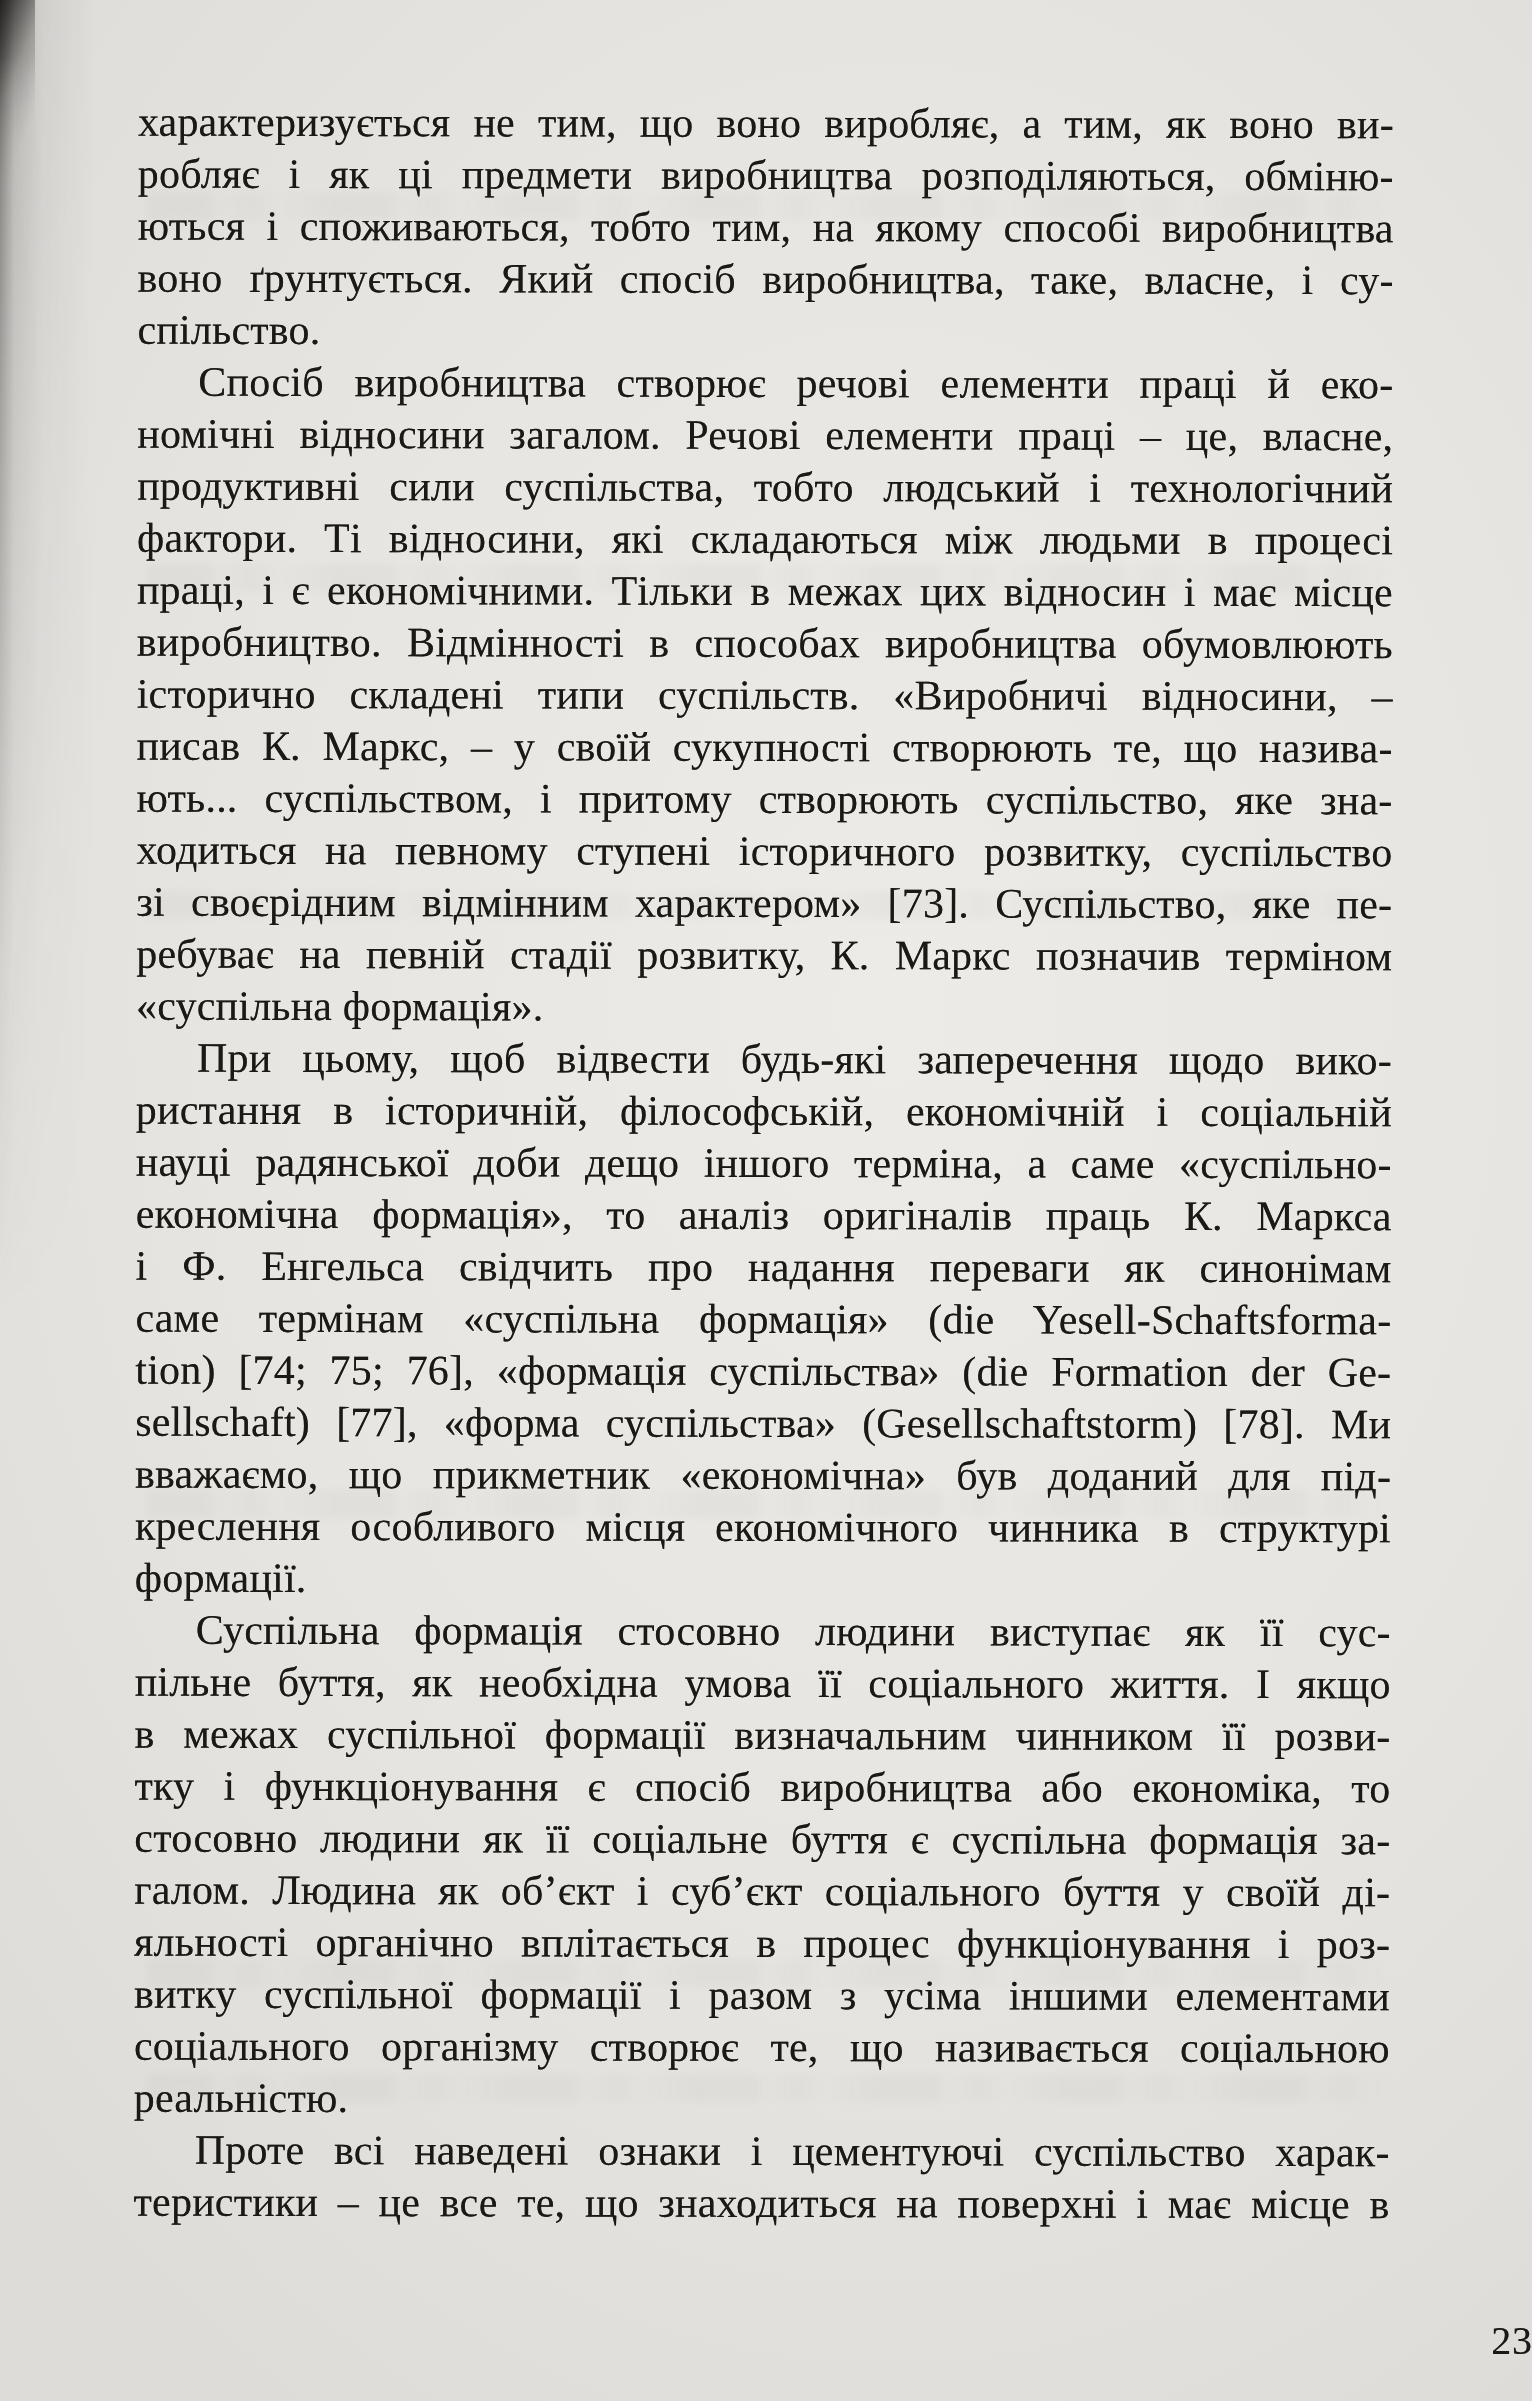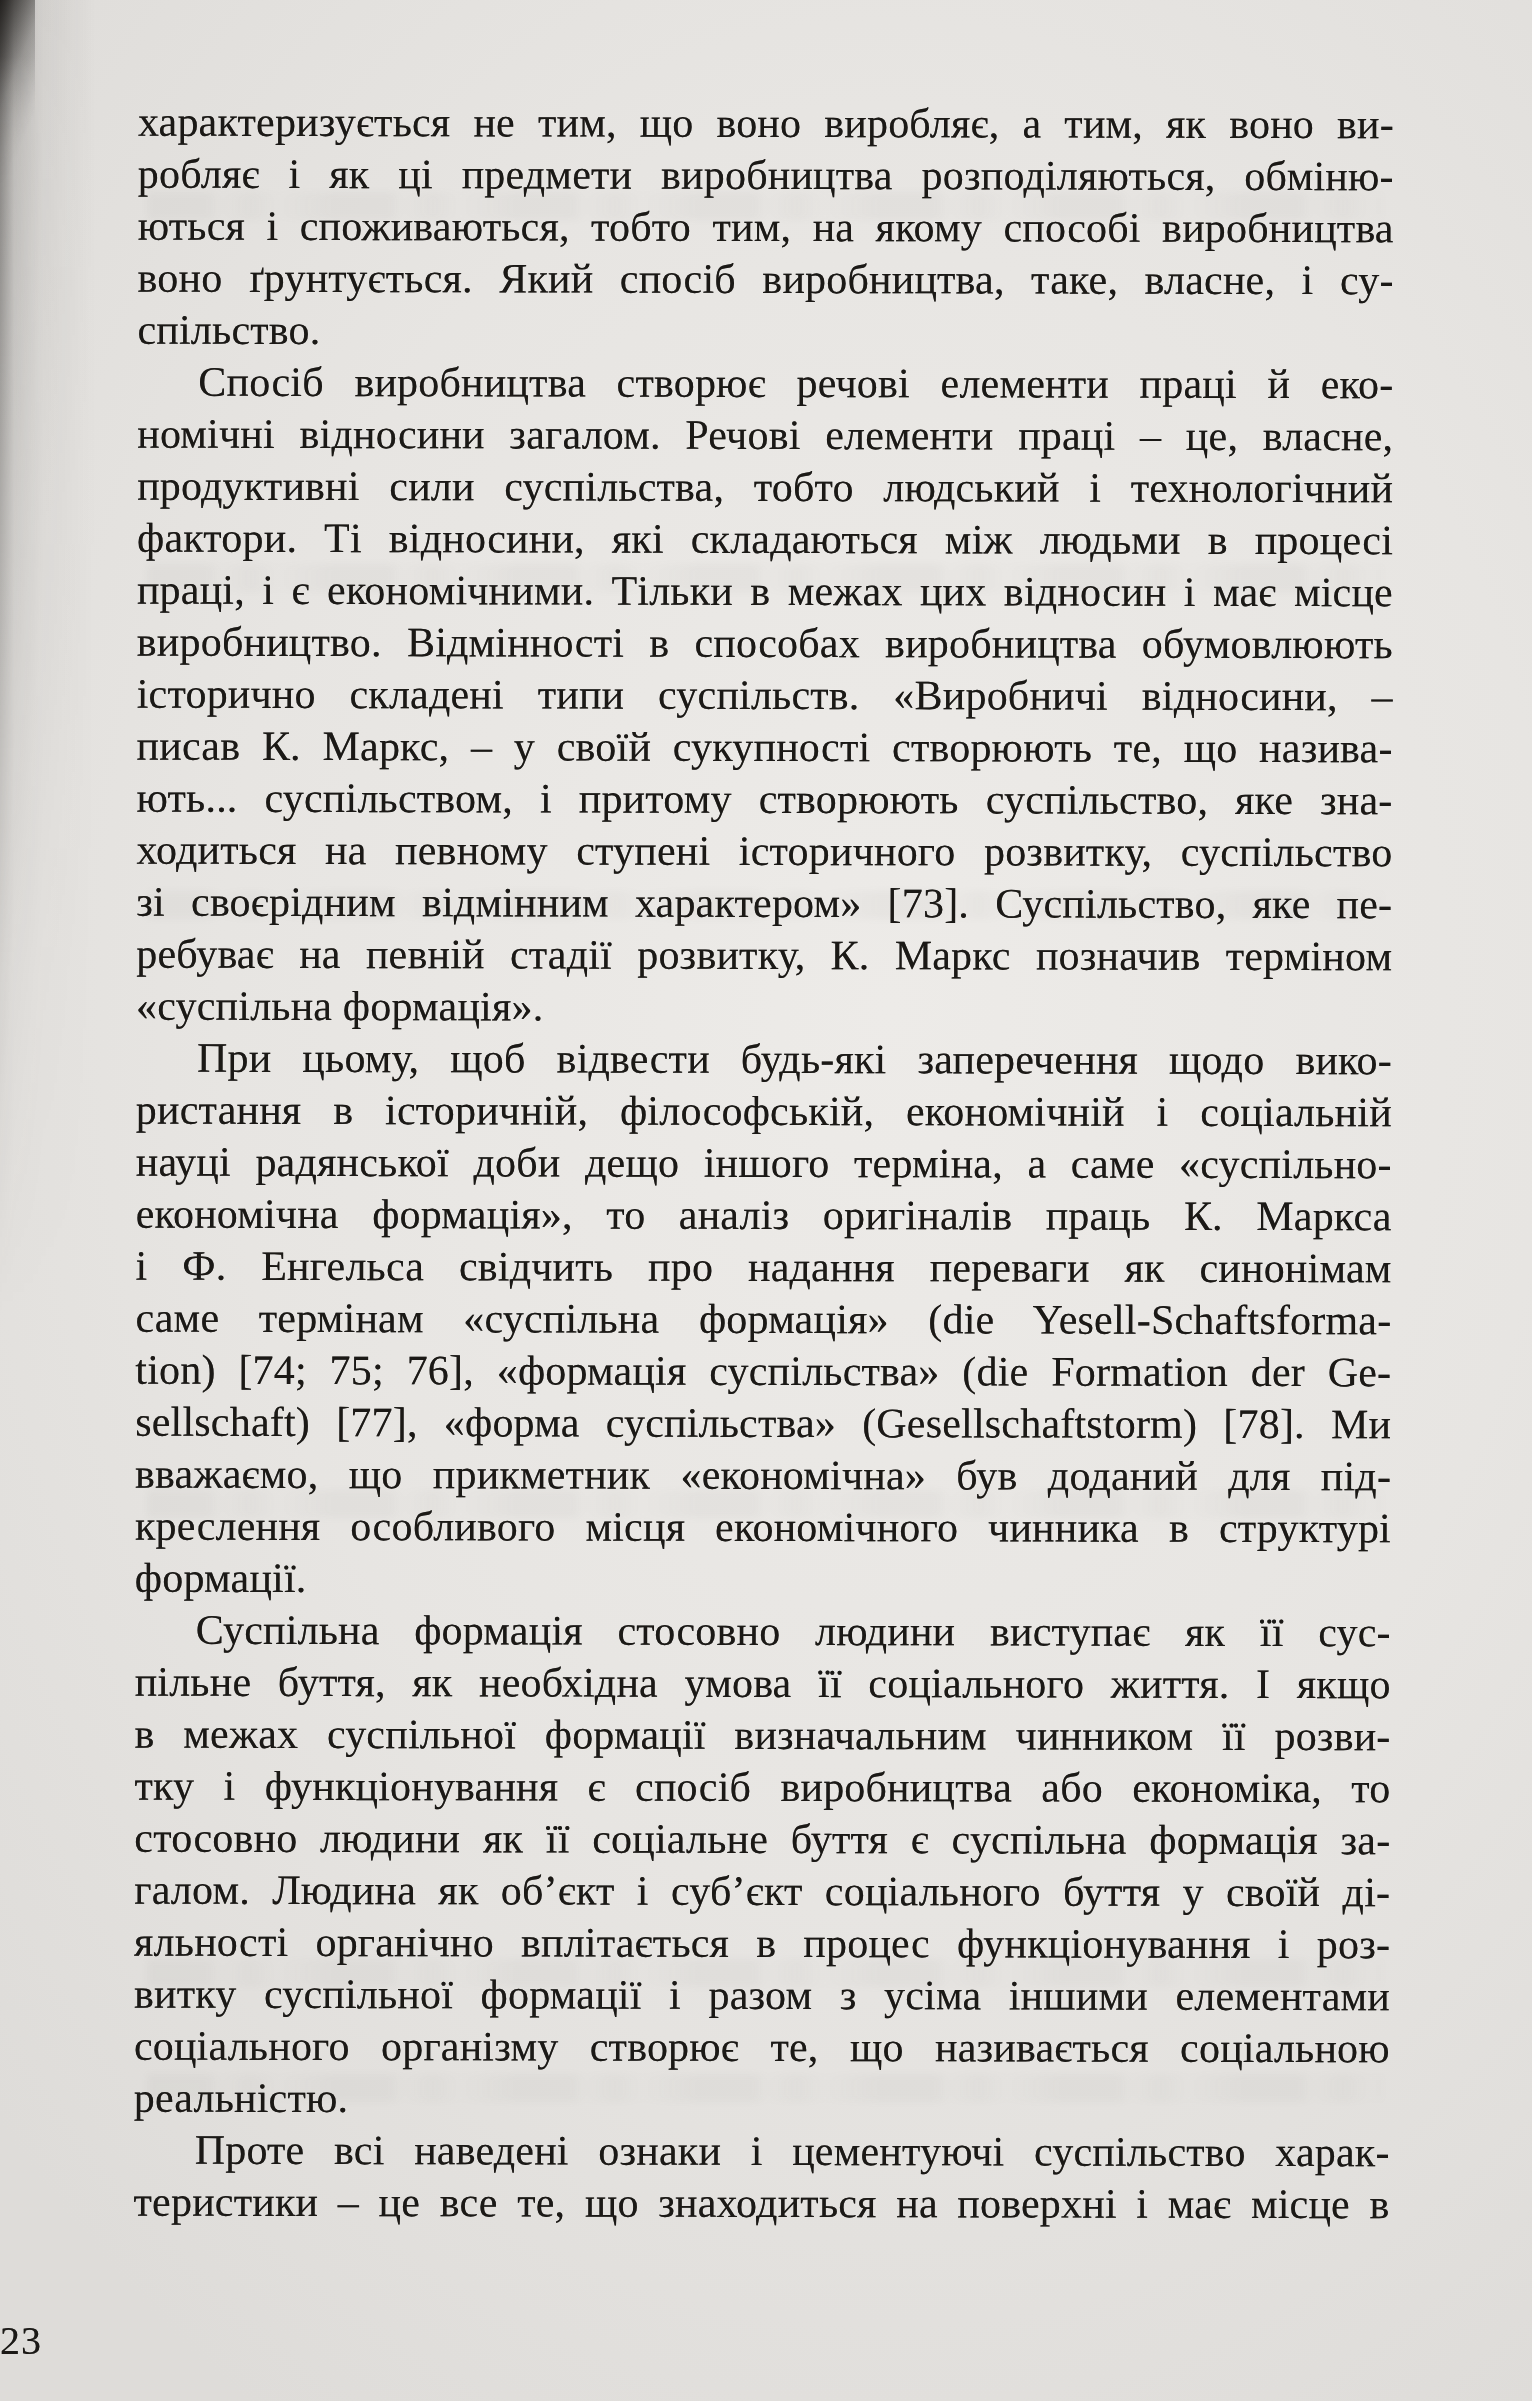--- a/index.html
+++ b/index.html
@@ -78,21 +78,21 @@
     text-align-last: auto;
   }
   .line.indent {
     padding-left: 61px;
   }
   .page-number {
     position: absolute;
     top: 2315px;
     left: 0;
     width: 1533px;
-    text-align: left;
+    text-align: right;
     font-size: 40px;
     line-height: 52px;
     letter-spacing: 0.9px;
     text-shadow: 0 0 0.6px rgba(22,20,18,0.6);
   }
 </style>
 </head>
 <body>
 
 <div class="page">

